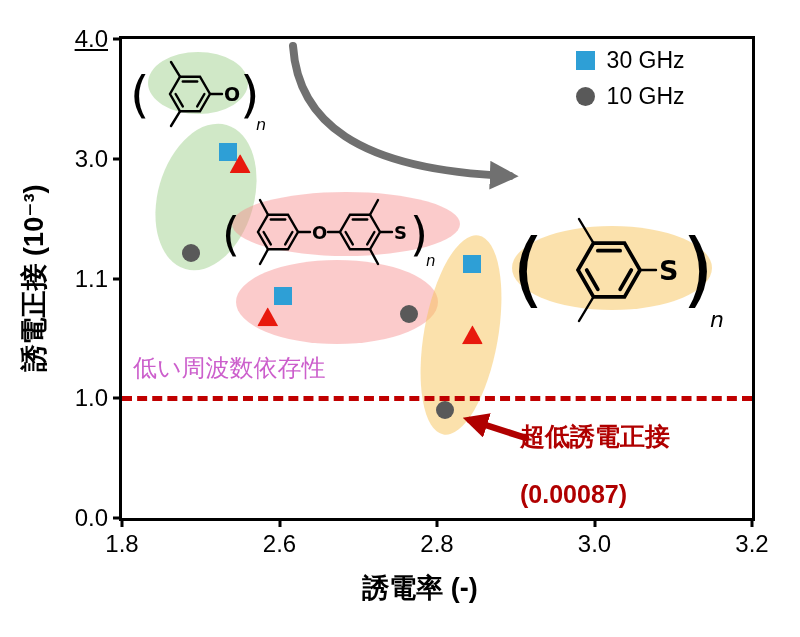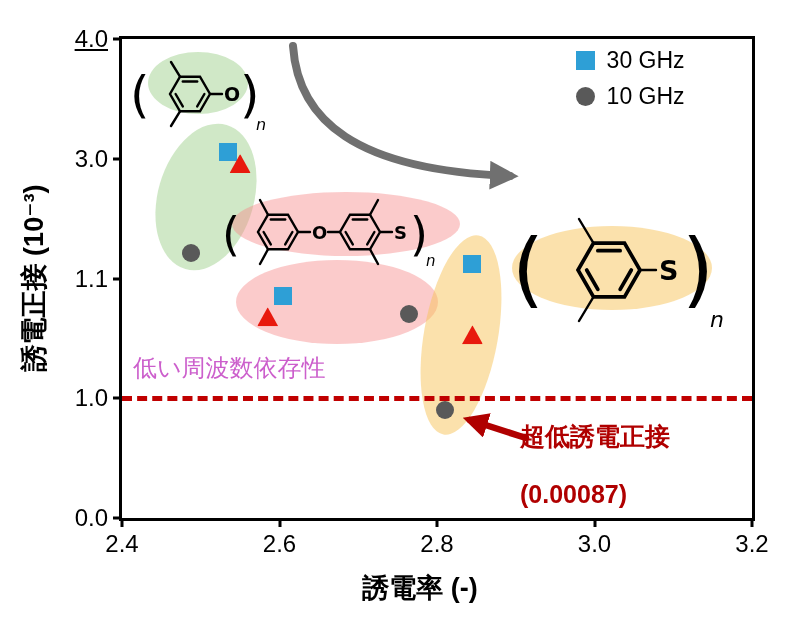--- a/index.html
+++ b/index.html
@@ -97,21 +97,21 @@
       <div class="legend-row">
         <span class="legend-square"></span>
         <span class="legend-label">30 GHz</span>
       </div>
       <div class="legend-row">
         <span class="legend-circle"></span>
         <span class="legend-label">10 GHz</span>
       </div>
     </div>
   <div class="xtick" style="left: 0%;"></div>
-      <div class="xtick-label" style="left: 0%;">2.4</div>
+      <div class="xtick-label" style="left: 0%;">1.8</div>
       <div class="xtick" style="left: 25%;"></div>
       <div class="xtick-label" style="left: 25%;">2.6</div>
       <div class="xtick" style="left: 50%;"></div>
       <div class="xtick-label" style="left: 50%;">2.8</div>
       <div class="xtick" style="left: 75%;"></div>
       <div class="xtick-label" style="left: 75%;">3.0</div>
       <div class="xtick" style="left: 100%;"></div>
       <div class="xtick-label" style="left: 100%;">3.2</div>
       <div class="ytick" style="top: 100%;"></div>
       <div class="ytick-label" style="top: 100%;">0.0</div>

